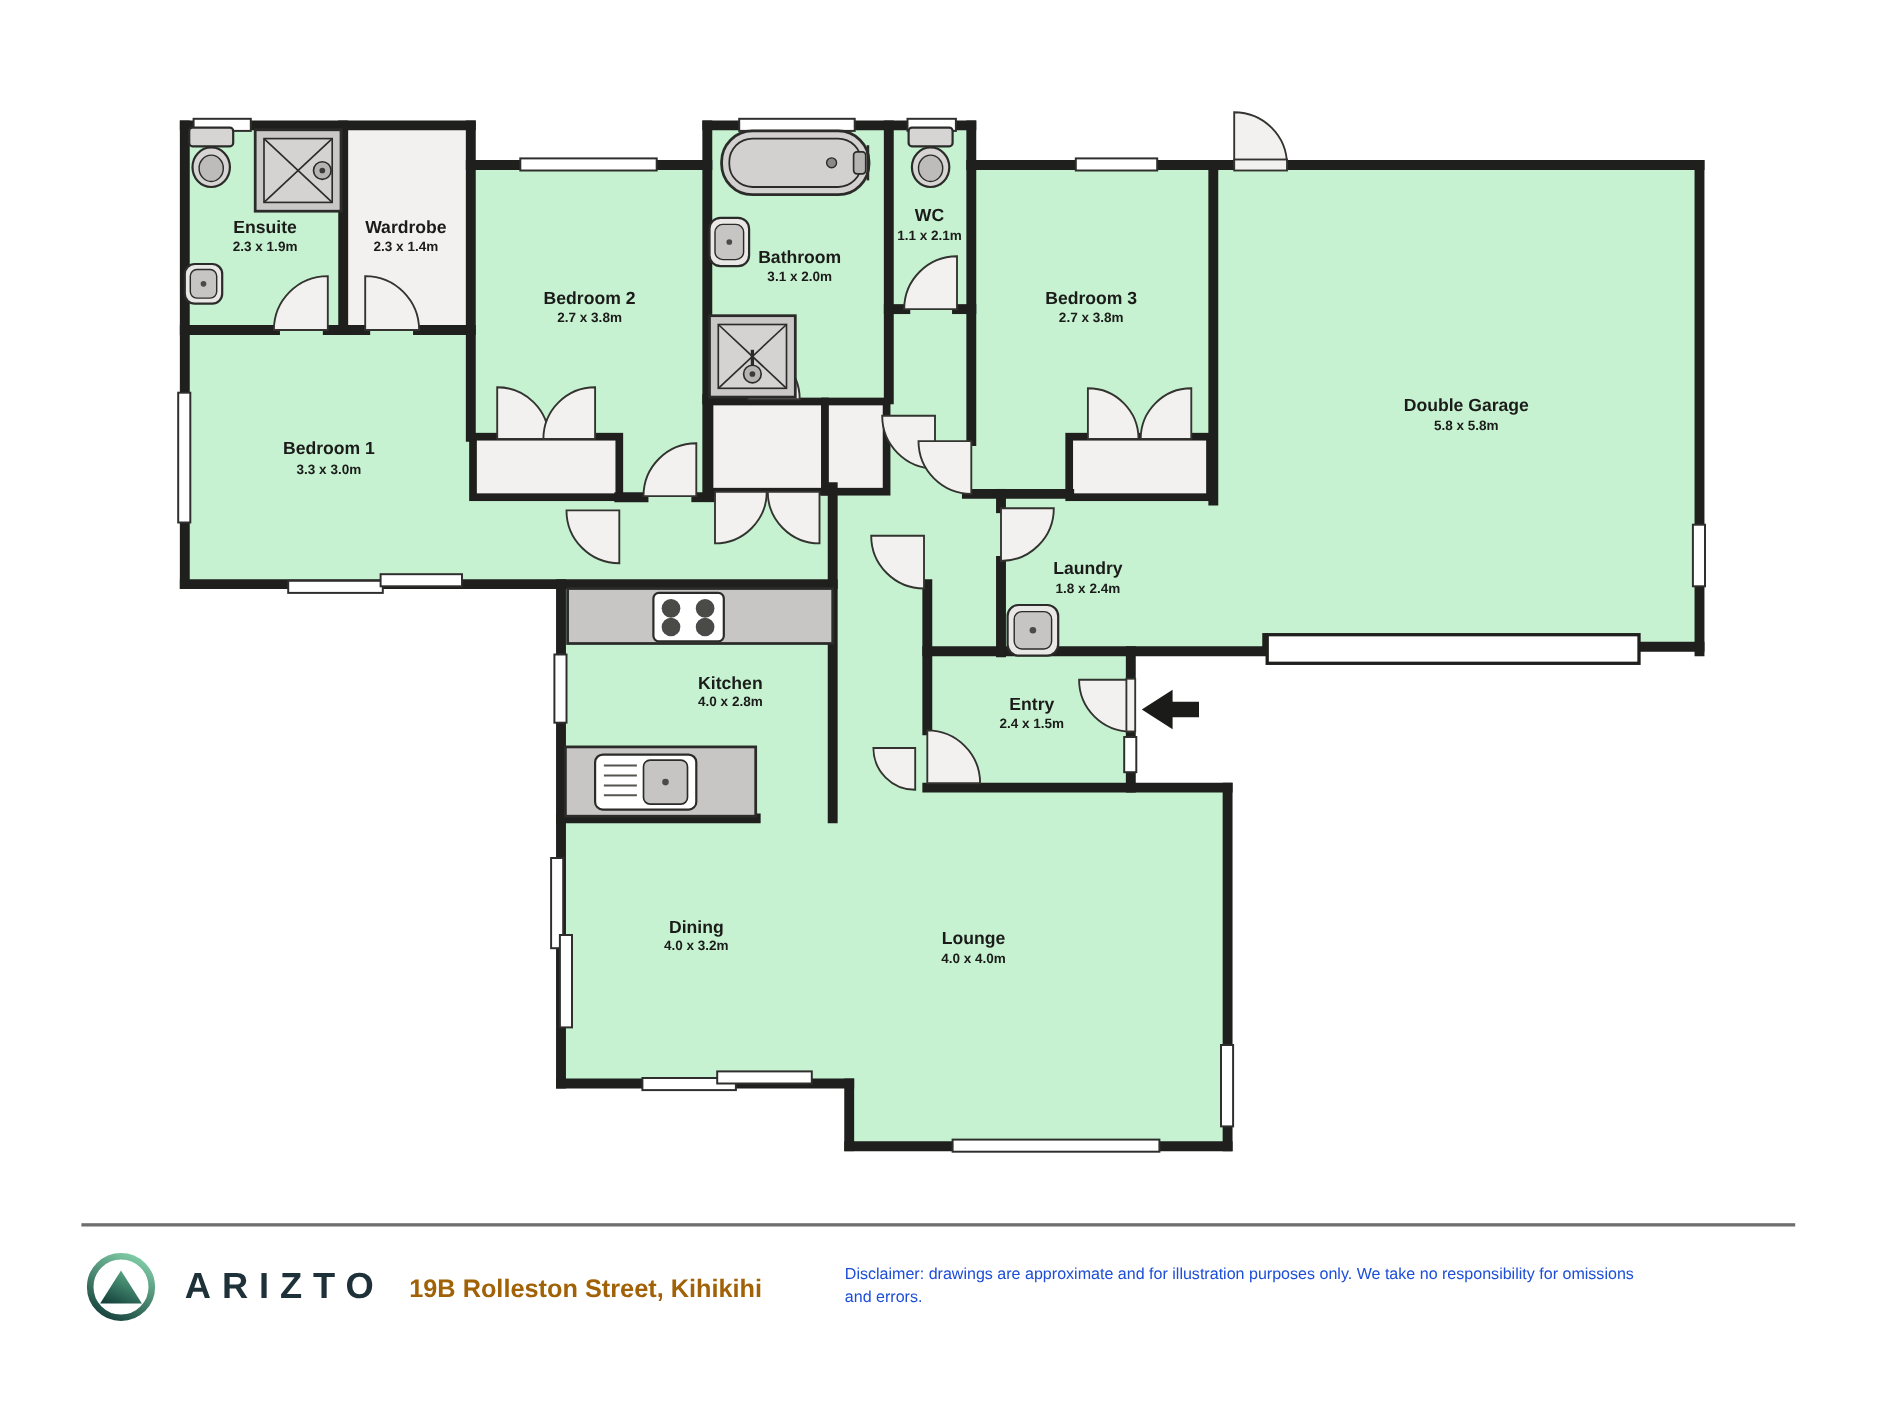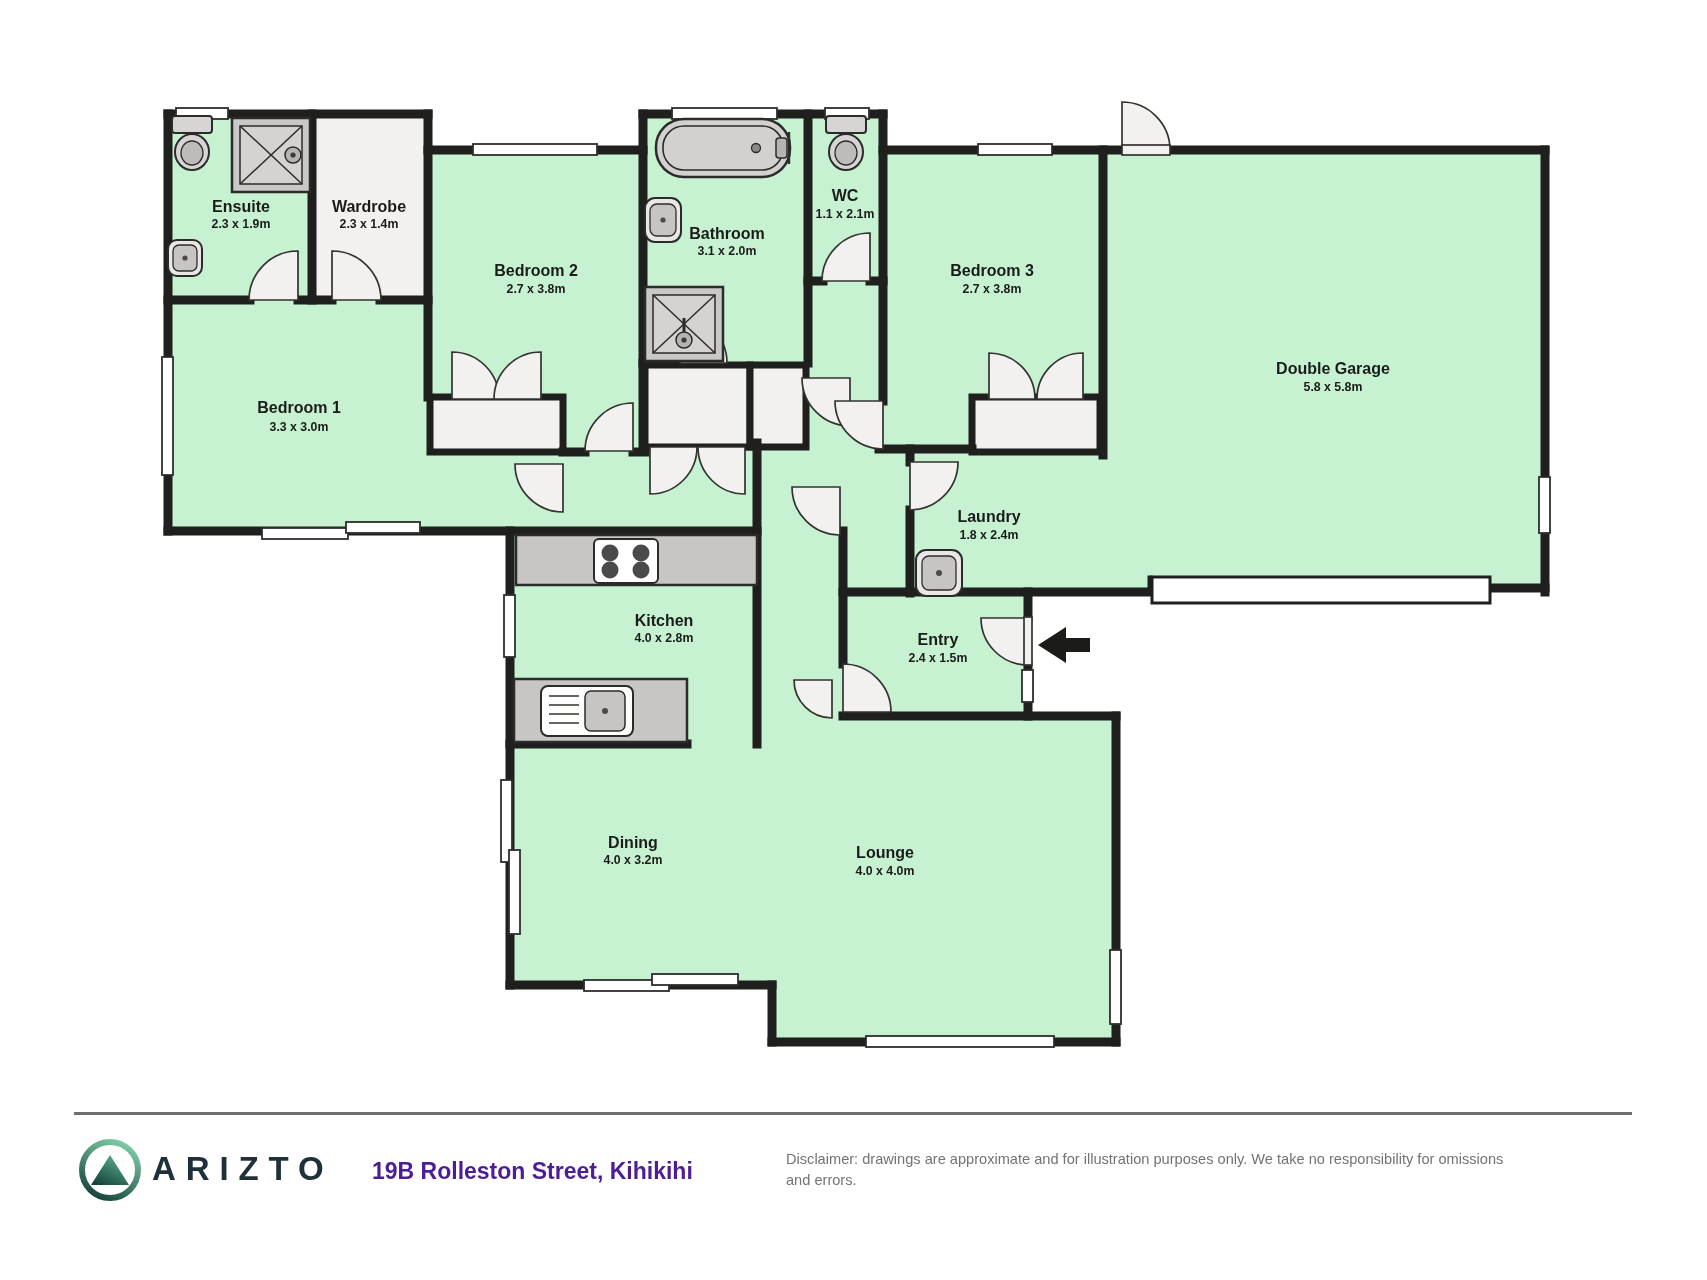--- a/index.html
+++ b/index.html
@@ -3,25 +3,25 @@
 <meta charset="utf-8">
 <style>
   html,body{margin:0;padding:0;background:#ffffff;}
   body{width:1707px;height:1280px;position:relative;overflow:hidden;
        font-family:"Liberation Sans", sans-serif;}
   .stage{position:absolute;inset:0;}
   svg text{font-family:"Liberation Sans", sans-serif;}
   .room-name{font-size:16px;font-weight:bold;fill:#1b1b19;}
   .room-dims{font-size:12.3px;font-weight:600;fill:#1b1b19;}
   .footer-divider{position:absolute;left:74px;top:1112px;width:1558px;height:3px;background:#6e6e6e;}
-  .brand-word{position:absolute;left:152px;top:1150px;font-size:33px;font-weight:bold;
+  .brand-word{position:absolute;left:168px;top:1150px;font-size:33px;font-weight:bold;
               letter-spacing:0.30em;color:#1e3138;}
-  .address{position:absolute;left:372px;top:1158px;font-size:23px;font-weight:bold;color:#4c1d95;}
-  .disclaimer{position:absolute;left:786px;top:1149px;width:720px;font-size:14.6px;
-              line-height:1.45;color:#737373;font-weight:500;}
+  .address{position:absolute;left:372px;top:1158px;font-size:23px;font-weight:bold;color:#a16207;}
+  .disclaimer{position:absolute;left:768px;top:1149px;width:720px;font-size:14.6px;
+              line-height:1.45;color:#1d4ed8;font-weight:500;}
 </style>
 </head>
 <body>
 
 <div class="stage">
 
 <svg width="1707" height="1100" viewBox="0 0 1707 1100">
 
   <g>
     <polygon fill="#c6f2d1" points="168,114 428,114 428,150 643,150 643,114 883,114 883,150 1545,150 1545,592 1028,592 1028,716 1116,716 1116,1042 772,1042 772,985 510,985 510,531 168,531"></polygon>

